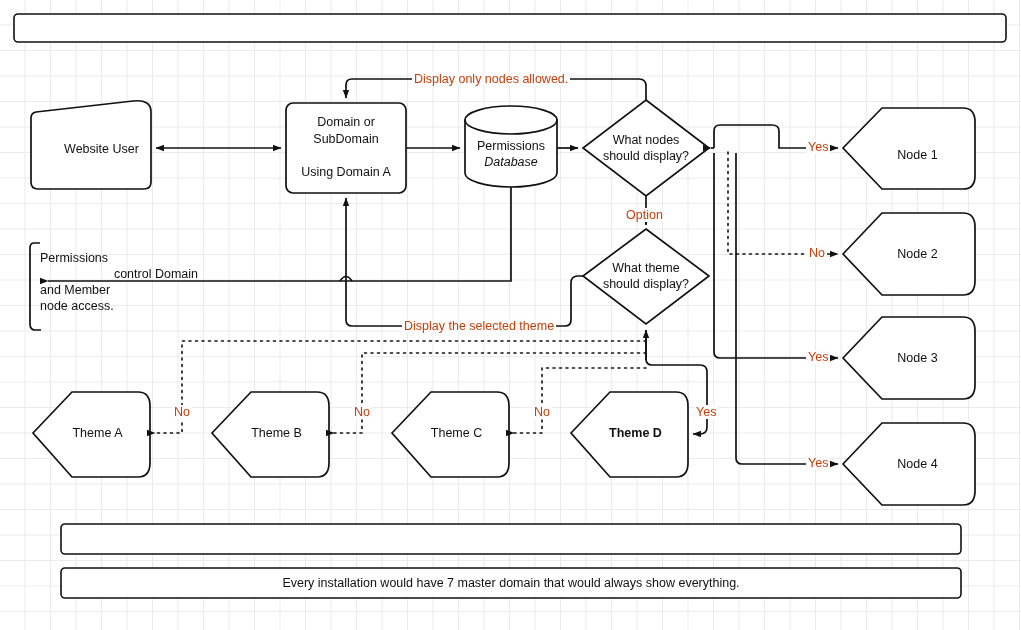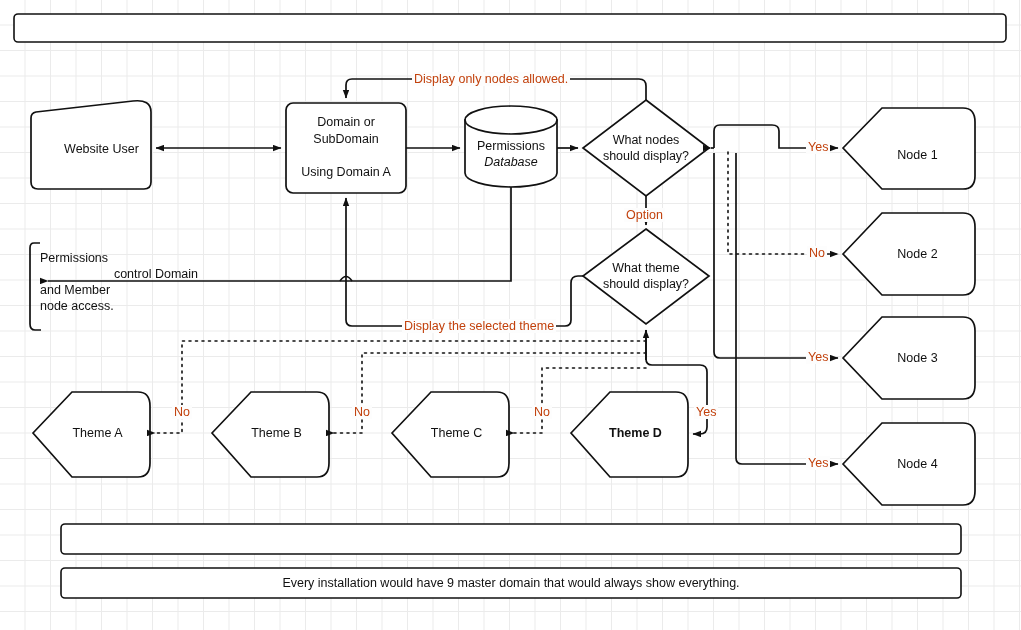--- a/index.html
+++ b/index.html
@@ -168,15 +168,15 @@
   <div class="edge-lbl" style="left:806px;top:140px;">Yes</div>
   <div class="edge-lbl" style="left:807px;top:246px;">No</div>
   <div class="edge-lbl" style="left:806px;top:350px;">Yes</div>
   <div class="edge-lbl" style="left:806px;top:456px;">Yes</div>
 
   <div class="edge-lbl" style="left:172px;top:405px;">No</div>
   <div class="edge-lbl" style="left:352px;top:405px;">No</div>
   <div class="edge-lbl" style="left:532px;top:405px;">No</div>
   <div class="edge-lbl" style="left:694px;top:405px;">Yes</div>
 
-  <div class="lbl" style="left:61px;top:576px;width:900px;">Every installation would have 9 master domain that would always show everything.</div>
+  <div class="lbl" style="left:61px;top:576px;width:900px;">Every installation would have 7 master domain that would always show everything.</div>
 
 </div>
 
 </body></html>

